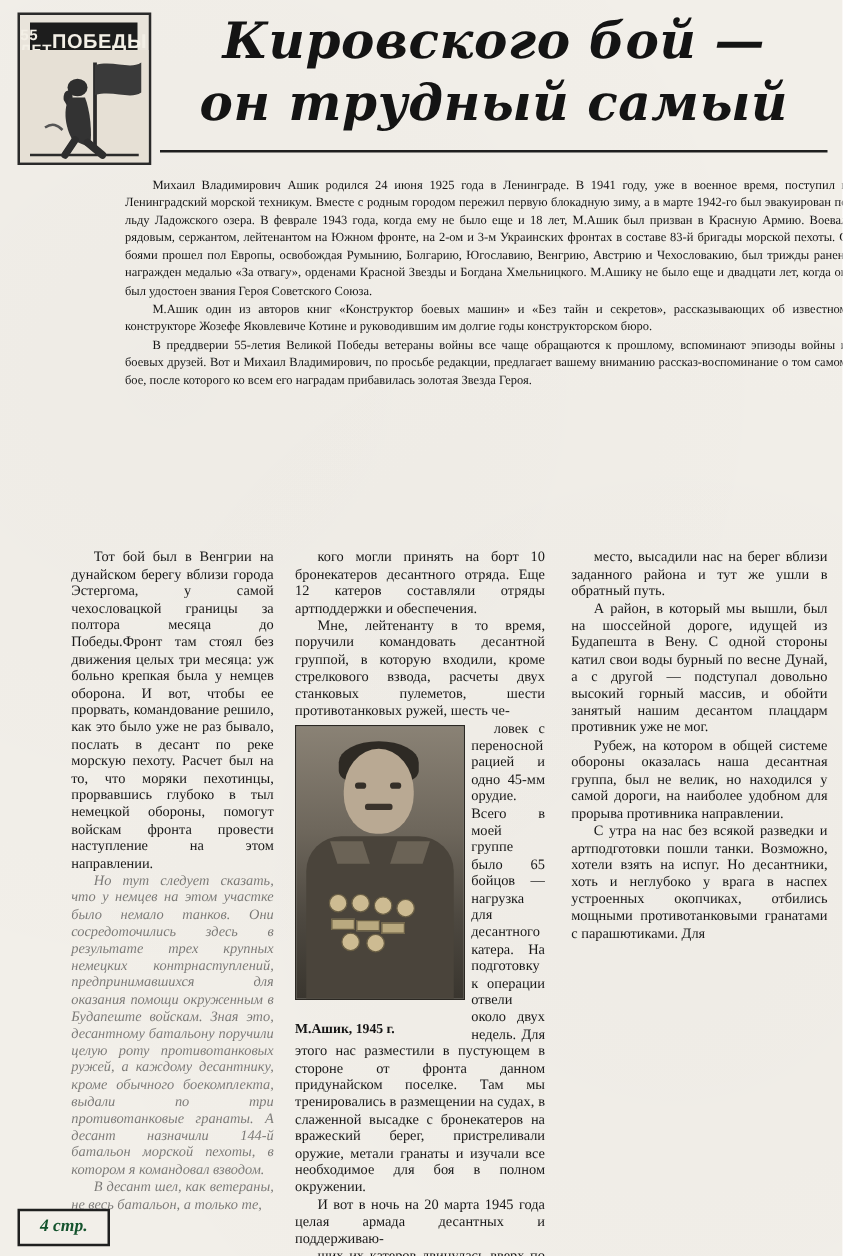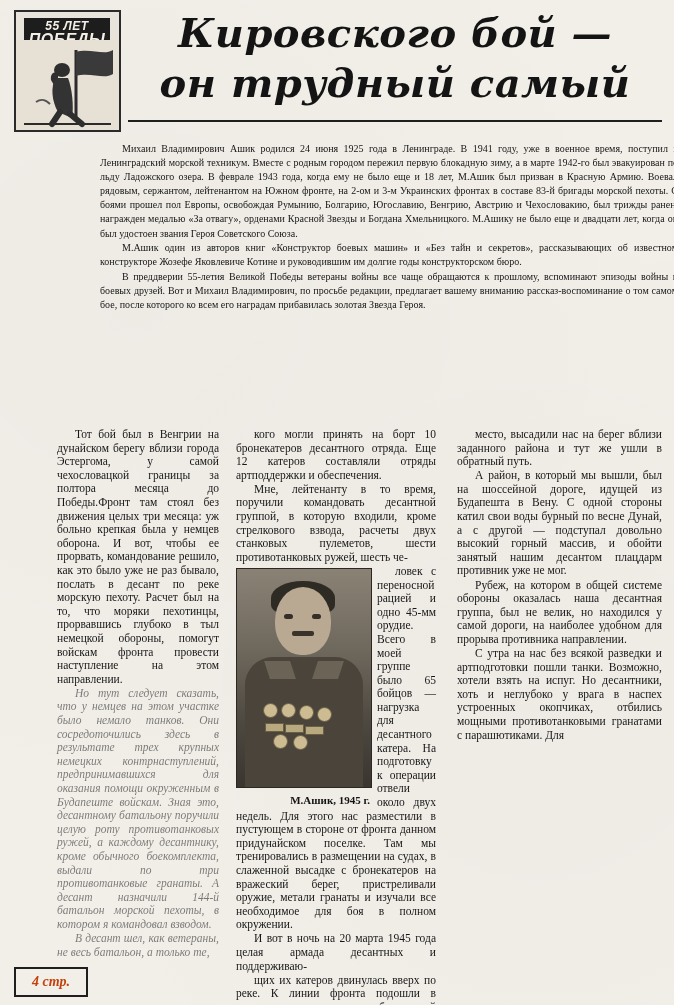--- a/index.html
+++ b/index.html
@@ -42,27 +42,26 @@
     overflow: hidden;
   }
   .emblem-banner {
     position: absolute;
     left: 8px; top: 6px;
     width: 86px;
     height: 31px;
     background: #1d1d1d;
     color: #f3efe6;
     display: flex;
-    flex-direction: column;
+    flex-direction: row;
     align-items: center;
     justify-content: center;
     line-height: 1.0;
     letter-spacing: 0.5px;
     font-family: "Liberation Sans", sans-serif;
-    font-style: italic;
   }
   .emblem-banner .l1 { font-size: 12px; font-weight: bold; }
   .emblem-banner .l2 { font-size: 16px; font-weight: bold; }
   .soldier {
     position: absolute;
     left: 0; top: 28px;
     width: 103px;
     height: 90px;
   }
   .title-wrap {
@@ -101,21 +100,21 @@
   .intro p { margin: 0 0 0.5px 0; text-indent: 22px; }
   
   .cols {
     position: absolute;
     left: 14px; top: 428px;
     width: 648px;
     height: 565px;
   }
   .col {
     position: absolute;
-    top: 0;
+    top: 12px;
     font-size: 11.5px;
     line-height: 13.6px;
     text-align: justify;
     color: #171717;
   }
   .col p { margin: 0 0 0.5px 0; text-indent: 18px; }
   .col1 { left: 43px; width: 162px; }
   .col2 { left: 222px; width: 200px; }
   .col3 { left: 443px; width: 205px; }
   .faded-block { opacity: 0.55; font-style: italic; }
@@ -191,44 +190,44 @@
     border: 1px solid #6a5f45;
   }
   .bar {
     position: absolute;
     width: 17px; height: 7px;
     background: #b9a97f;
     border: 1px solid #6a5f45;
   }
   .photo-caption {
     width: 134px;
-    text-align: right;
+    text-align: left;
     font-family: "Liberation Serif", serif;
     font-weight: bold;
     font-size: 11px;
     line-height: 14px;
-    padding-top: 5px;
+    padding-top: 16px;
     color: #141414;
   }
   
   .page-num {
     position: absolute;
     left: 14px;
     bottom: 8px;
     width: 70px;
     height: 26px;
     border: 2px solid #1f1f1f;
     display: flex;
     align-items: center;
     justify-content: center;
     font-family: "Liberation Serif", serif;
     font-weight: bold;
     font-style: italic;
     font-size: 14px;
-    color: #c2410c;
+    color: #14532d;
     background: #f2efe9;
   }
 </style>
 </head>
 <body>
 
 <div class="page">
 
   <div class="masthead">
 

